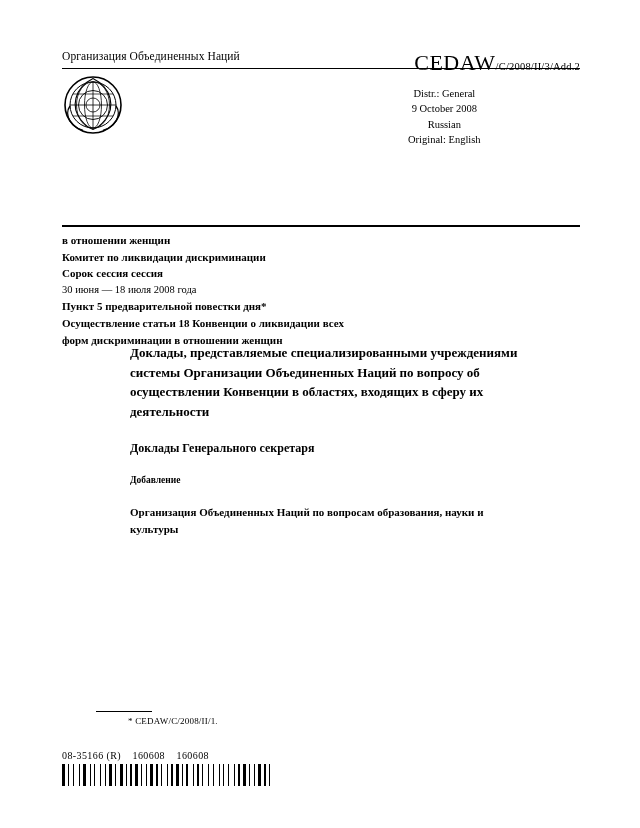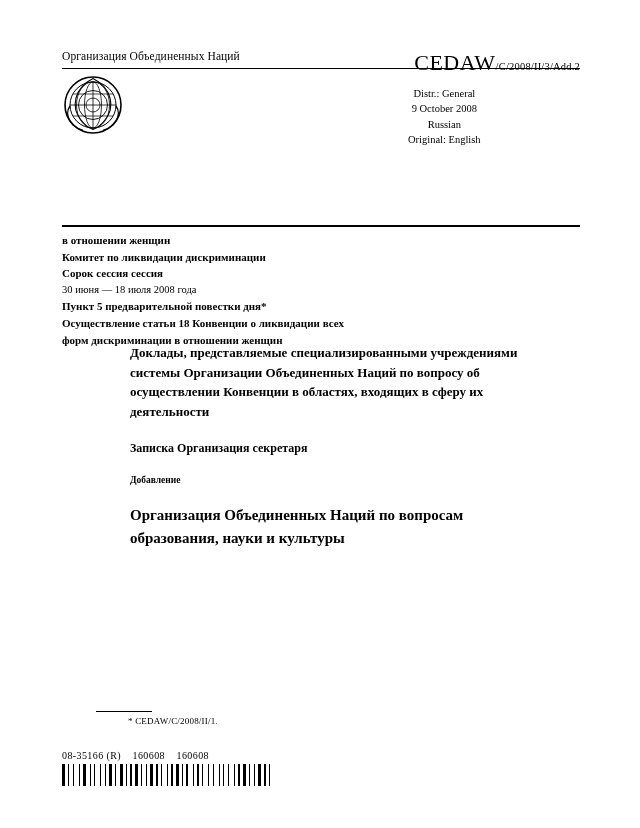--- a/index.html
+++ b/index.html
@@ -147,21 +147,21 @@
   }
   .maintitle .t3 {
     font-family: "Liberation Serif", serif;
     font-weight: bold;
     font-size: 9.5px;
     margin-top: 19px;
   }
   .maintitle .t4 {
     font-family: "Liberation Serif", serif;
     font-weight: bold;
-    font-size: 15px;
+    font-size: 11px;
     line-height: 1.5;
     margin-top: 19px;
   }
 
   
   .fn-rule {
     position: absolute;
     left: 96px;
     top: 711px;
     width: 56px;
@@ -262,21 +262,21 @@
     <div class="b">Комитет по ликвидации дискриминации</div>
     <div class="b">Сорок сессия сессия</div>
     <div class="n">30 июня  — 18 июля 2008 года</div>
     <div class="b">Пункт 5 предварительной повестки дня*</div>
     <div class="b">Осуществление статьи 18 Конвенции о ликвидации всех</div>
     <div class="b">форм дискриминации в отношении женщин</div>
   </div>
 
   <div class="maintitle">
     <div class="t1">Доклады, представляемые специализированными учреждениями системы Организации Объединенных Наций по вопросу об осуществлении Конвенции в областях, входящих в сферу их деятельности</div>
-    <div class="t2">Записка Организация секретаря</div>
+    <div class="t2">Доклады Генерального секретаря</div>
     <div class="t3">Добавление</div>
     <div class="t4">Организация Объединенных Наций по вопросам образования, науки и культуры</div>
   </div>
 
   <div class="fn-rule"></div>
   <div class="footnote">
     <span class="star">*</span><span> CEDAW/C/2008/II/1.</span>
   </div>
 
   <div class="jobno">08-35166 (R)    160608    160608</div>

